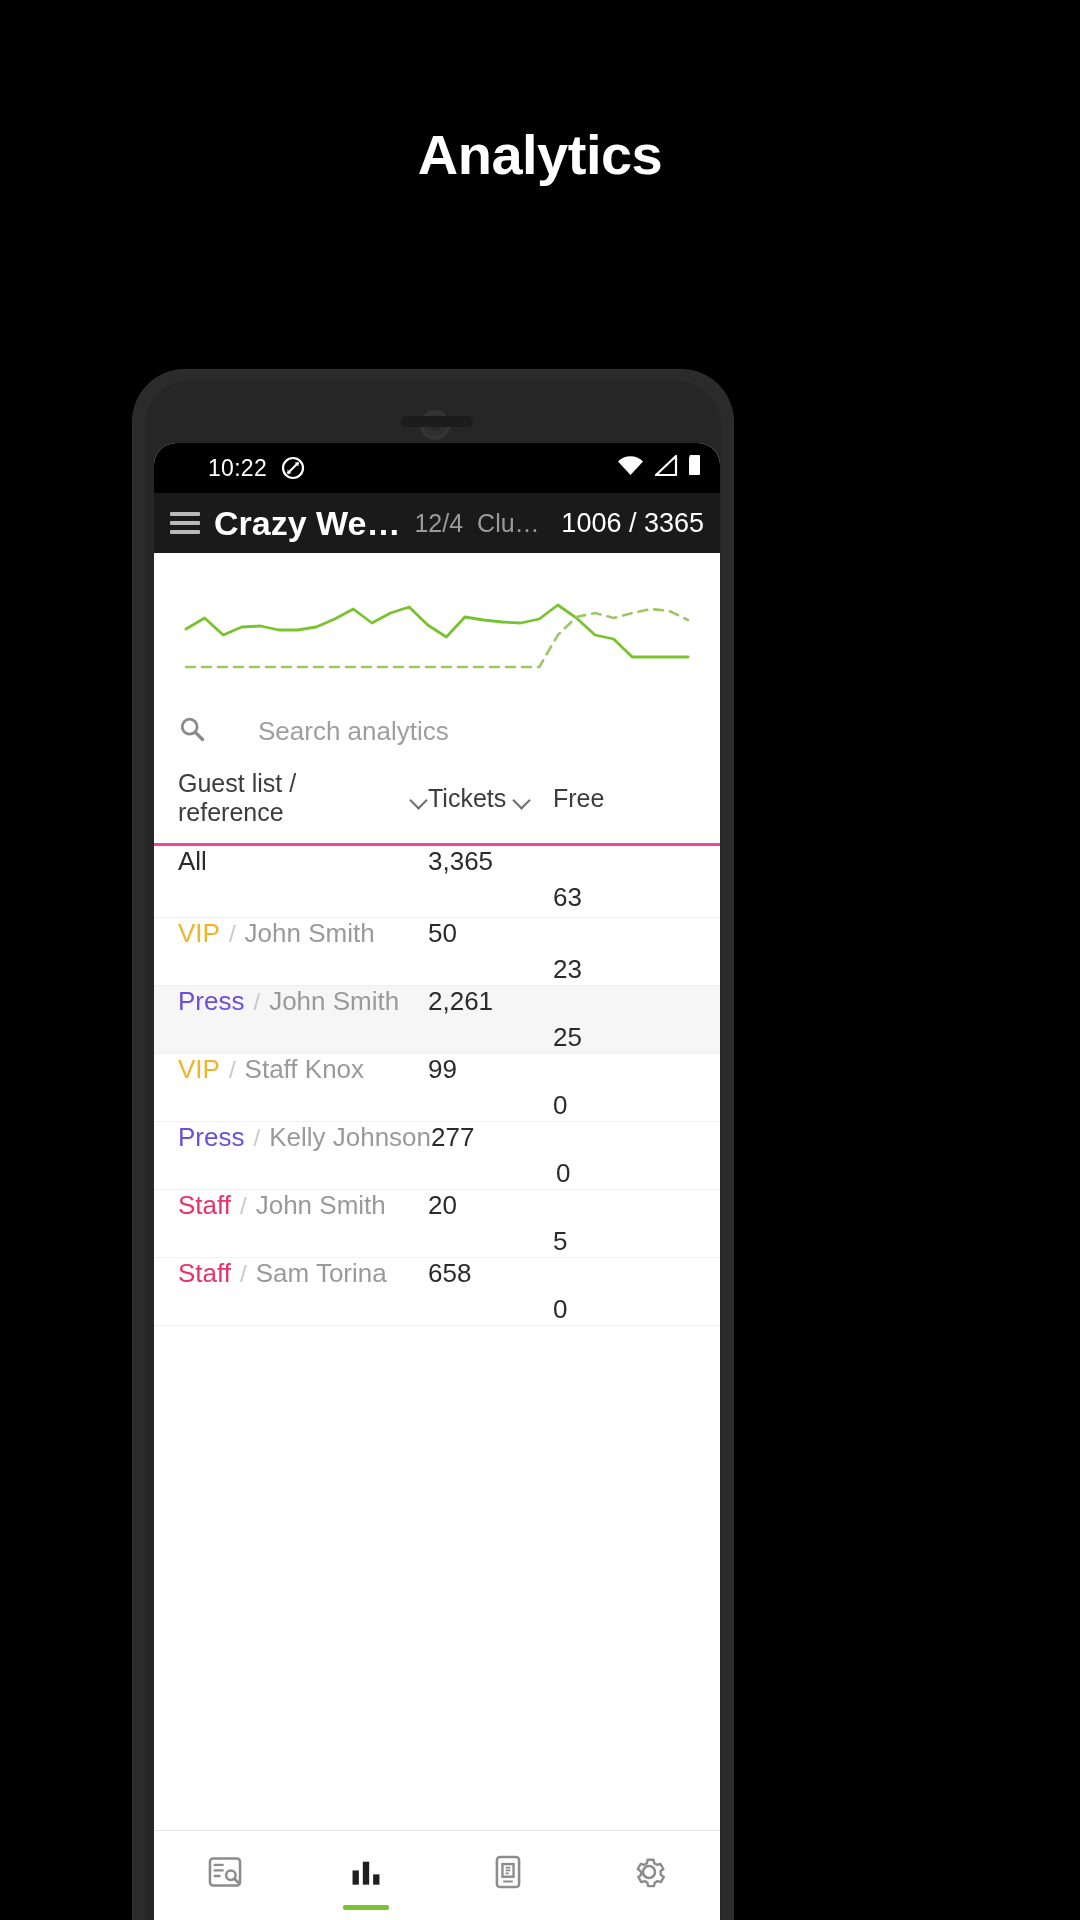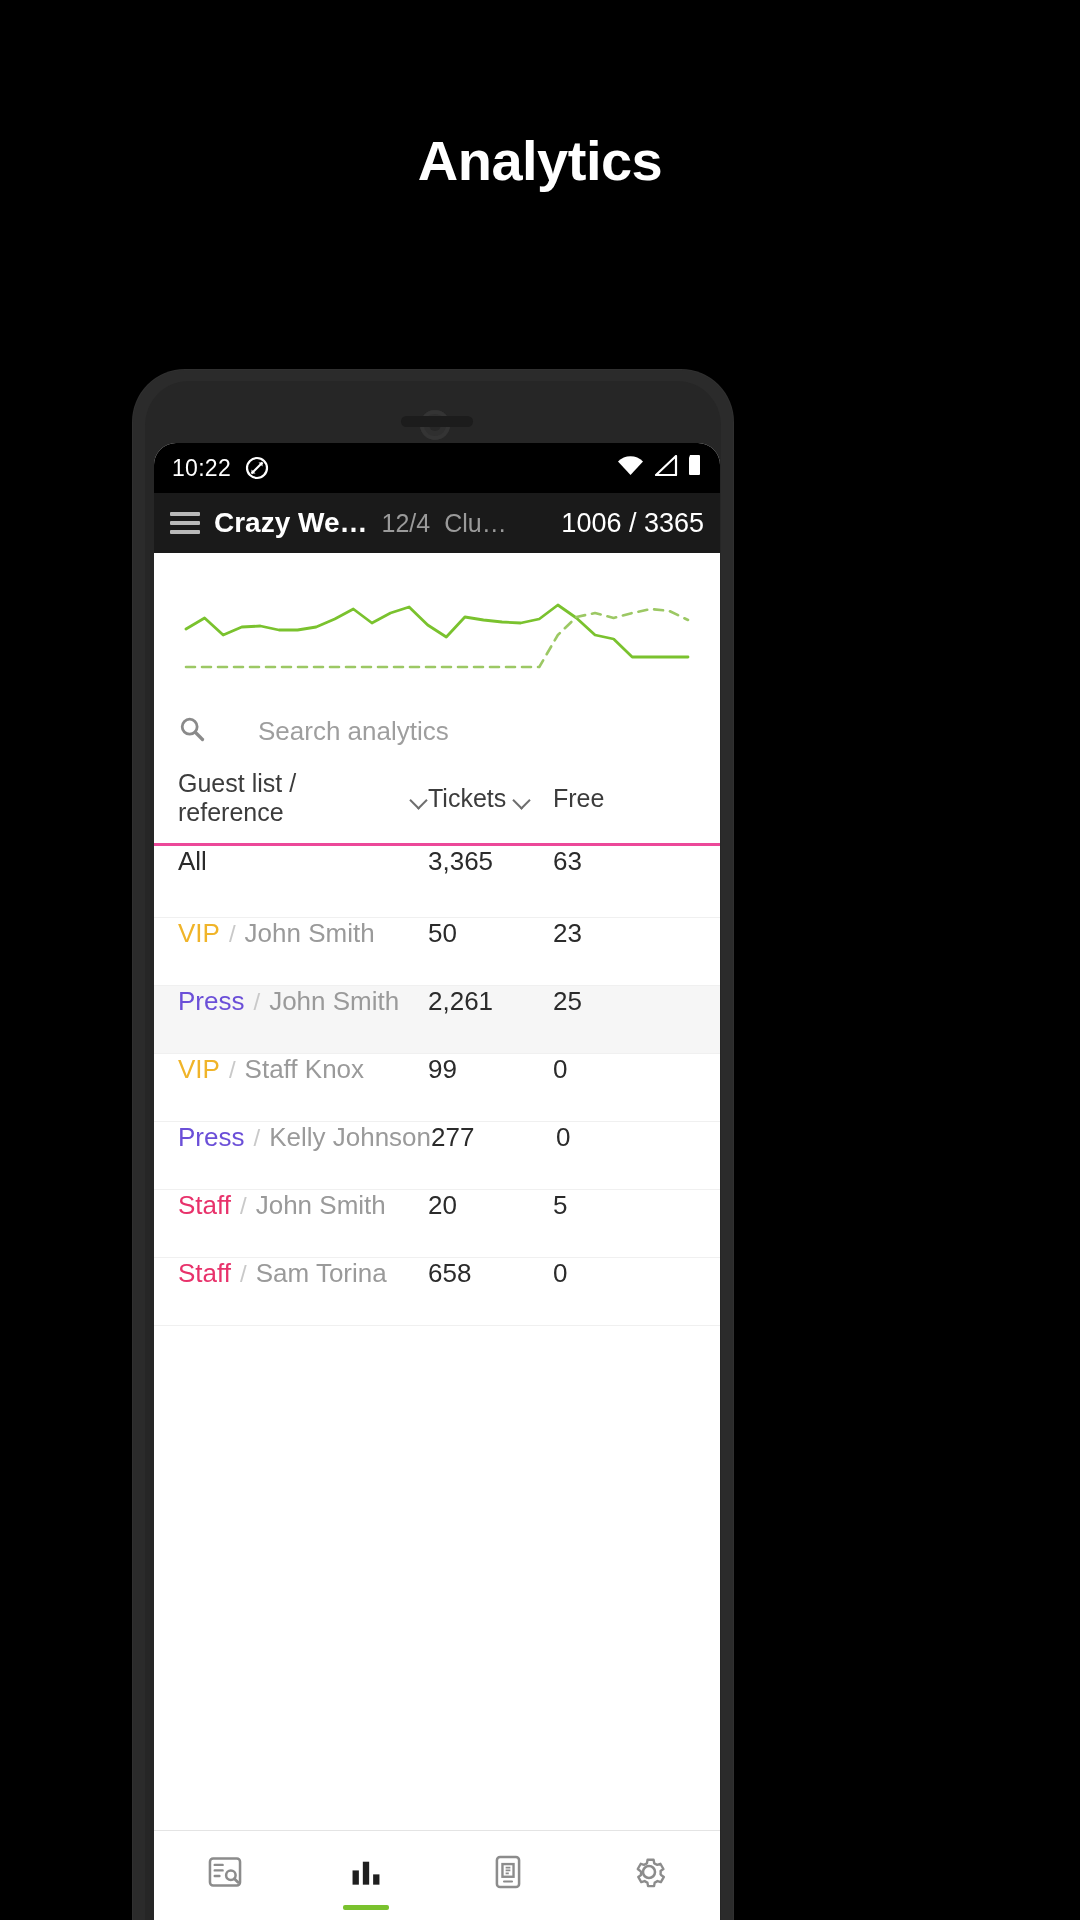--- a/index.html
+++ b/index.html
@@ -3,21 +3,21 @@
 <meta charset="utf-8">
 <style>
   * { margin:0; padding:0; box-sizing:border-box; }
   html,body { width:1080px; height:1920px; background:#000; overflow:hidden; }
   body { font-family:"Liberation Sans", sans-serif; }
 
   #root { position:relative; width:1080px; height:1920px; background:#000; }
 
   
   .headline {
-    position:absolute; top:128px; left:0; width:1080px;
+    position:absolute; top:122px; left:0; width:1080px;
     text-align:center; color:#ffffff;
     font-size:56px; font-weight:bold; letter-spacing:-0.5px;
   }
 
   
   .phone {
     position:absolute; left:133px; top:370px;
     width:600px; height:1560px;
     background:#2b2b2b;
     border-radius:52px 52px 0 0;
@@ -50,36 +50,36 @@
     border-radius:22px 22px 0 0;
     overflow:hidden;
   }
 
   
   .statusbar{
     height:50px; background:#000; color:#fff;
     display:flex; align-items:center; padding:0 18px;
     font-size:23px;
   }
-  .sb-left{ display:flex; align-items:center; gap:14px; }
+  .sb-left{ display:flex; align-items:center; gap:14px;margin-left:36px; }
   .sb-clock{ font-size:23px; letter-spacing:0.3px; }
   .icon-dnd{ width:24px; height:24px; position:relative; display:inline-block; }
   .icon-dnd svg{ display:block; }
   .sb-right{ margin-left:auto; display:flex; align-items:flex-end; gap:9px; }
   .ic{ display:block; }
 
   
   .appbar{
     height:60px; background:#1a1a1a;
     display:flex; align-items:center; padding:0 16px; gap:14px;
   }
   .hamburger{ width:30px; height:22px; display:flex; flex-direction:column;
     justify-content:space-between; cursor:pointer; flex:0 0 auto; }
   .hamburger span{ display:block; height:4px; background:#b9b9b9; border-radius:1px; }
-  .ab-title{ color:#fff; font-size:28px; font-weight:bold; white-space:nowrap; }
+  .ab-title{ color:#fff; font-size:34px; font-weight:bold; white-space:nowrap; }
   .ab-sub{ color:#9a9a9a; font-size:25px; white-space:nowrap; }
   .ab-count{ color:#fff; font-size:27px; white-space:nowrap; margin-left:auto;text-align:center; }
 
   
   .chart-wrap{ background:#fff; height:140px; position:relative; }
   .chart-wrap svg{ display:block; width:100%; height:140px; }
 
   
   .searchbar{
     height:76px; display:flex; align-items:center; gap:18px;
@@ -105,21 +105,21 @@
 
   .trow{
     display:flex; align-items:flex-start; height:68px;
     padding:0 24px; background:#fff;
     border-bottom:1px solid #f0f0f0; font-size:26px;
   }
   .trow.alt{ background:#f6f6f6; }
   .trow.first{ height:72px; }
   .cell1{ flex:0 0 250px; display:flex; align-items:baseline; gap:9px; white-space:nowrap; }
   .cell2{ flex:0 0 125px; color:#2b2b2b; }
-  .cell3{ flex:1 1 auto; color:#2b2b2b; }
+  .cell3{ flex:1 1 auto; color:#2b2b2b;margin-top:36px; }
   .tag{ font-weight:normal; }
   .slash{ color:#c9c9c9; font-size:24px; }
   .refname{ color:#9a9a9a; }
   .plain{ color:#2b2b2b; }
 
   .table-fill{ background:#fff; flex:1 1 auto; }
 
   
   .bottomnav{
     height:86px; background:#fff; border-top:1px solid #e4e4e4;

